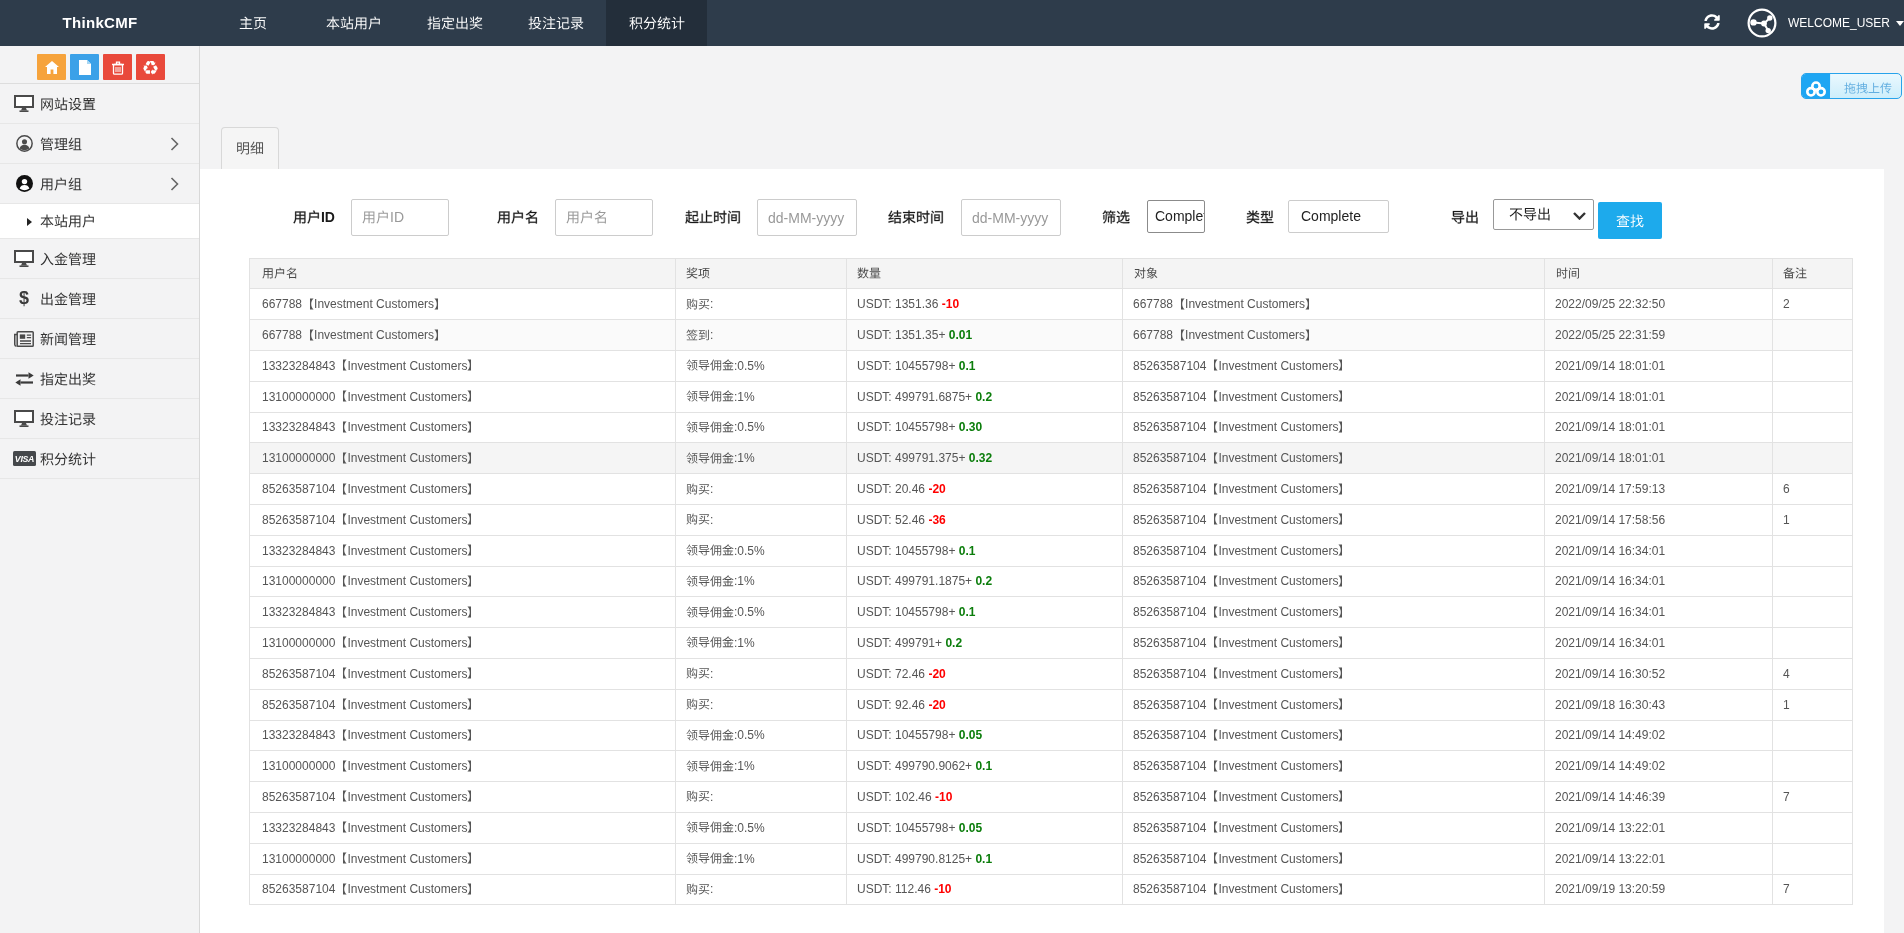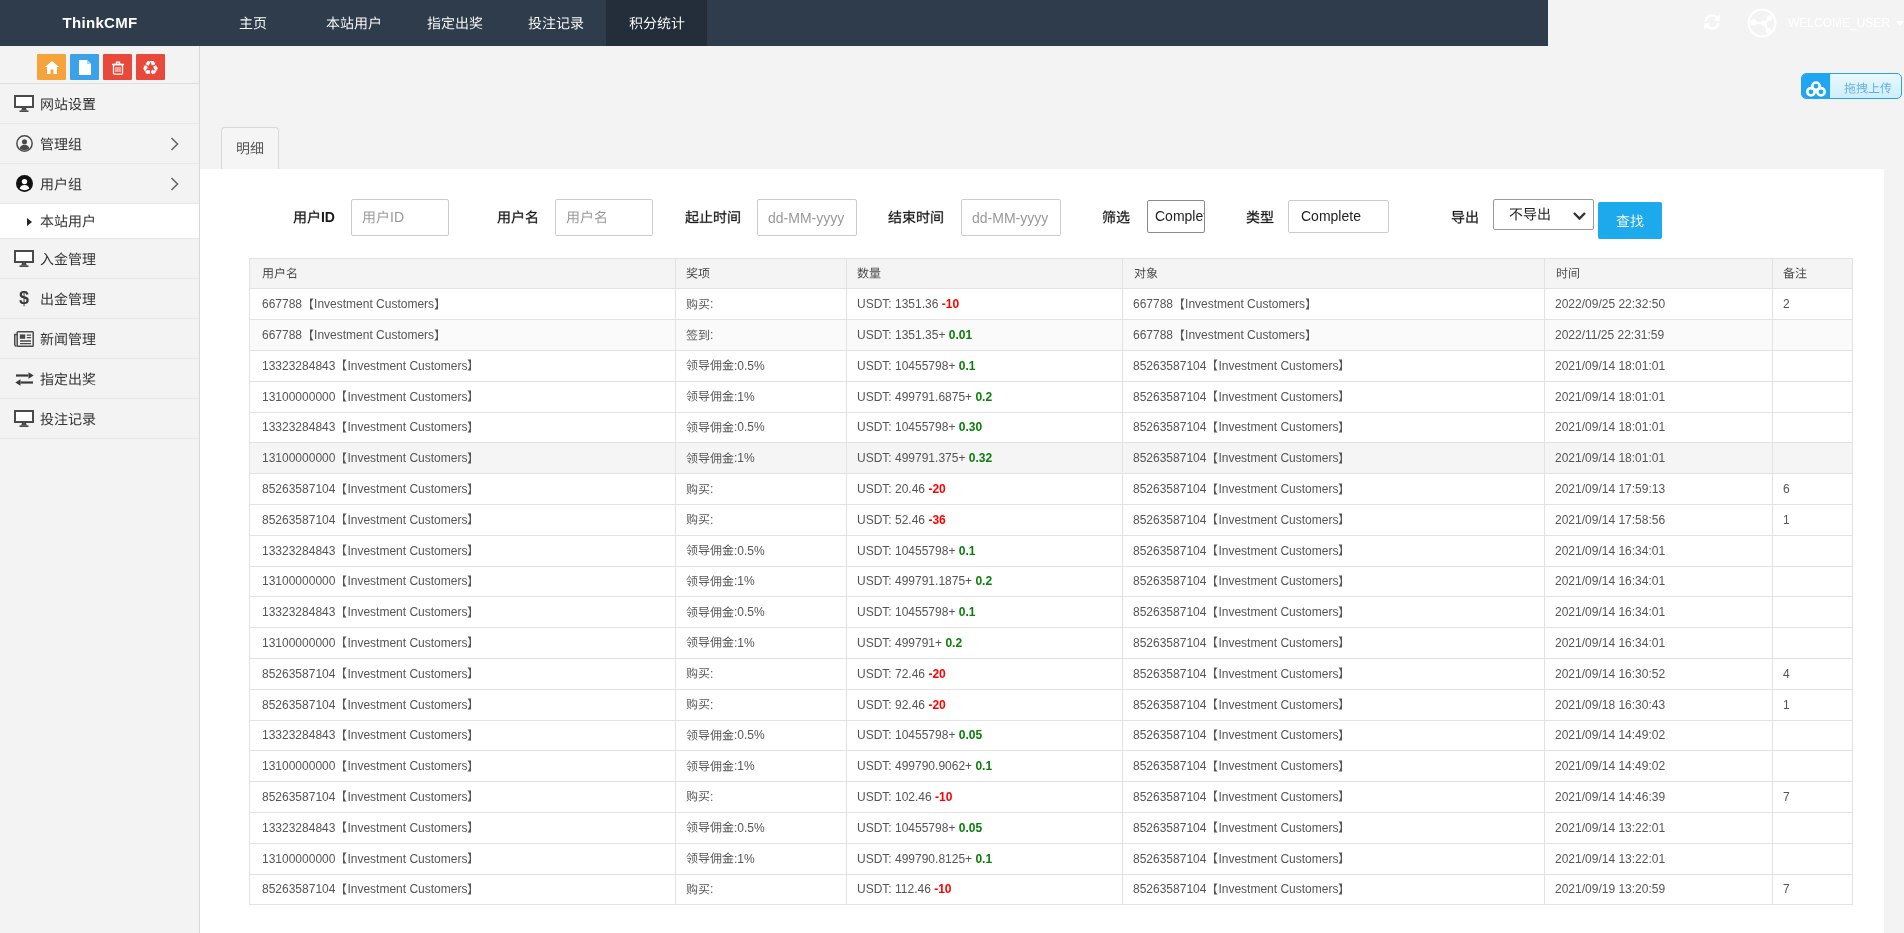--- a/index.html
+++ b/index.html
@@ -1,17 +1,17 @@
 <!DOCTYPE html>
 <html><head><meta charset="utf-8">
 <style>
 *{margin:0;padding:0;box-sizing:border-box}
 html,body{width:1904px;height:933px;overflow:hidden;font-family:"Liberation Sans",sans-serif;background:#f3f3f4}
 svg.cj{fill:currentColor;vertical-align:-0.12em}
-.topbar{position:absolute;left:0;top:0;width:1548px;height:46px;background:#2e3c4b;color:#fff}
+.topbar{position:absolute;left:0;top:0;width:1904px;height:46px;background:#2e3c4b;color:#fff}
 .brand{position:absolute;left:0;top:0;width:200px;text-align:center;line-height:46px;font-size:15px;font-weight:bold;letter-spacing:.3px}
 .ni{position:absolute;top:0;height:46px;width:101px;text-align:center;line-height:46px}
 .ni.active{background:#232e3a}
 .refresh{position:absolute;left:1704px;top:14px;line-height:0}
 .avatar{position:absolute;left:1747px;top:8px;width:30px;height:30px}
 .avatar svg{display:block}
 .wuser{position:absolute;left:1788px;top:0;line-height:46px;font-size:12px;white-space:nowrap;letter-spacing:0}
 .sidebar{position:absolute;left:0;top:46px;width:200px;height:887px;background:#f3f3f4;border-right:1px solid #d8d8d8}
 .tools{height:38px;border-bottom:1px solid #ddd;position:relative}
 .tb{position:absolute;top:8px;width:29px;height:26px;border-radius:1px;text-align:center;line-height:26px}
@@ -292,20 +292,31 @@
           <path d="M2 2h16v9H2z" fill="#fff"></path>
           <path d="M8 13h4l1 2.4H7z"></path>
           <path d="M5.5 15.4h9V17h-9z"></path>
         </svg>
       </span><svg class="cj" width="56" height="14" viewBox="0 0 4000 1000">
         <use href="#c6295" x="0"></use>
         <use href="#c6ce8" x="1000"></use>
         <use href="#c8bb0" x="2000"></use>
         <use href="#c5f55" x="3000"></use>
       </svg></div>
+    <div class="mi"><span class="mic">
+        <svg width="23" height="15" viewBox="0 0 23 15">
+          <rect width="23" height="15" rx="1.5" fill="#45484b"></rect>
+          <text x="11.5" y="11.2" font-family="Liberation Sans, sans-serif" font-size="8.8" font-weight="bold" font-style="italic" fill="#fff" text-anchor="middle" letter-spacing="-0.3">VISA</text>
+        </svg>
+      </span><svg class="cj" width="56" height="14" viewBox="0 0 4000 1000">
+        <use href="#c79ef" x="0"></use>
+        <use href="#c5206" x="1000"></use>
+        <use href="#c7edf" x="2000"></use>
+        <use href="#c8ba1" x="3000"></use>
+      </svg></div>
 </div>
 
 <div class="upload">
     <span class="ib"><svg width="20" height="16" viewBox="0 0 20 16" fill="none" stroke="#fff" stroke-width="2.6">
         <circle cx="10" cy="5.2" r="3.7"></circle>
         <circle cx="5" cy="10.8" r="3.7"></circle>
         <circle cx="15" cy="10.8" r="3.7"></circle>
       </svg></span>
     <span class="ut"><svg class="cj" width="48" height="12" viewBox="0 0 4000 1000">
         <use href="#c62d6" x="0"></use>
@@ -444,21 +455,21 @@
           <td><svg class="cj" width="24" height="12" viewBox="0 0 2000 1000">
               <use href="#c7b7e" x="0"></use>
               <use href="#c5230" x="1000"></use>
             </svg>:</td>
           <td>USDT: 1351.35+<b class="pos"> 0.01</b></td>
           <td>667788<svg class="cj" width="12" height="12" viewBox="0 0 1000 1000">
               <use href="#c3010" x="0"></use>
             </svg>Investment Customers<svg class="cj" width="12" height="12" viewBox="0 0 1000 1000">
               <use href="#c3011" x="0"></use>
             </svg></td>
-          <td>2022/11/25 22:31:59</td>
+          <td>2022/05/25 22:31:59</td>
           <td></td>
         </tr>
 <tr>
           <td class="c1">13323284843<svg class="cj" width="12" height="12" viewBox="0 0 1000 1000">
               <use href="#c3010" x="0"></use>
             </svg>Investment Customers<svg class="cj" width="12" height="12" viewBox="0 0 1000 1000">
               <use href="#c3011" x="0"></use>
             </svg></td>
           <td><svg class="cj" width="48" height="12" viewBox="0 0 4000 1000">
               <use href="#c9886" x="0"></use>

